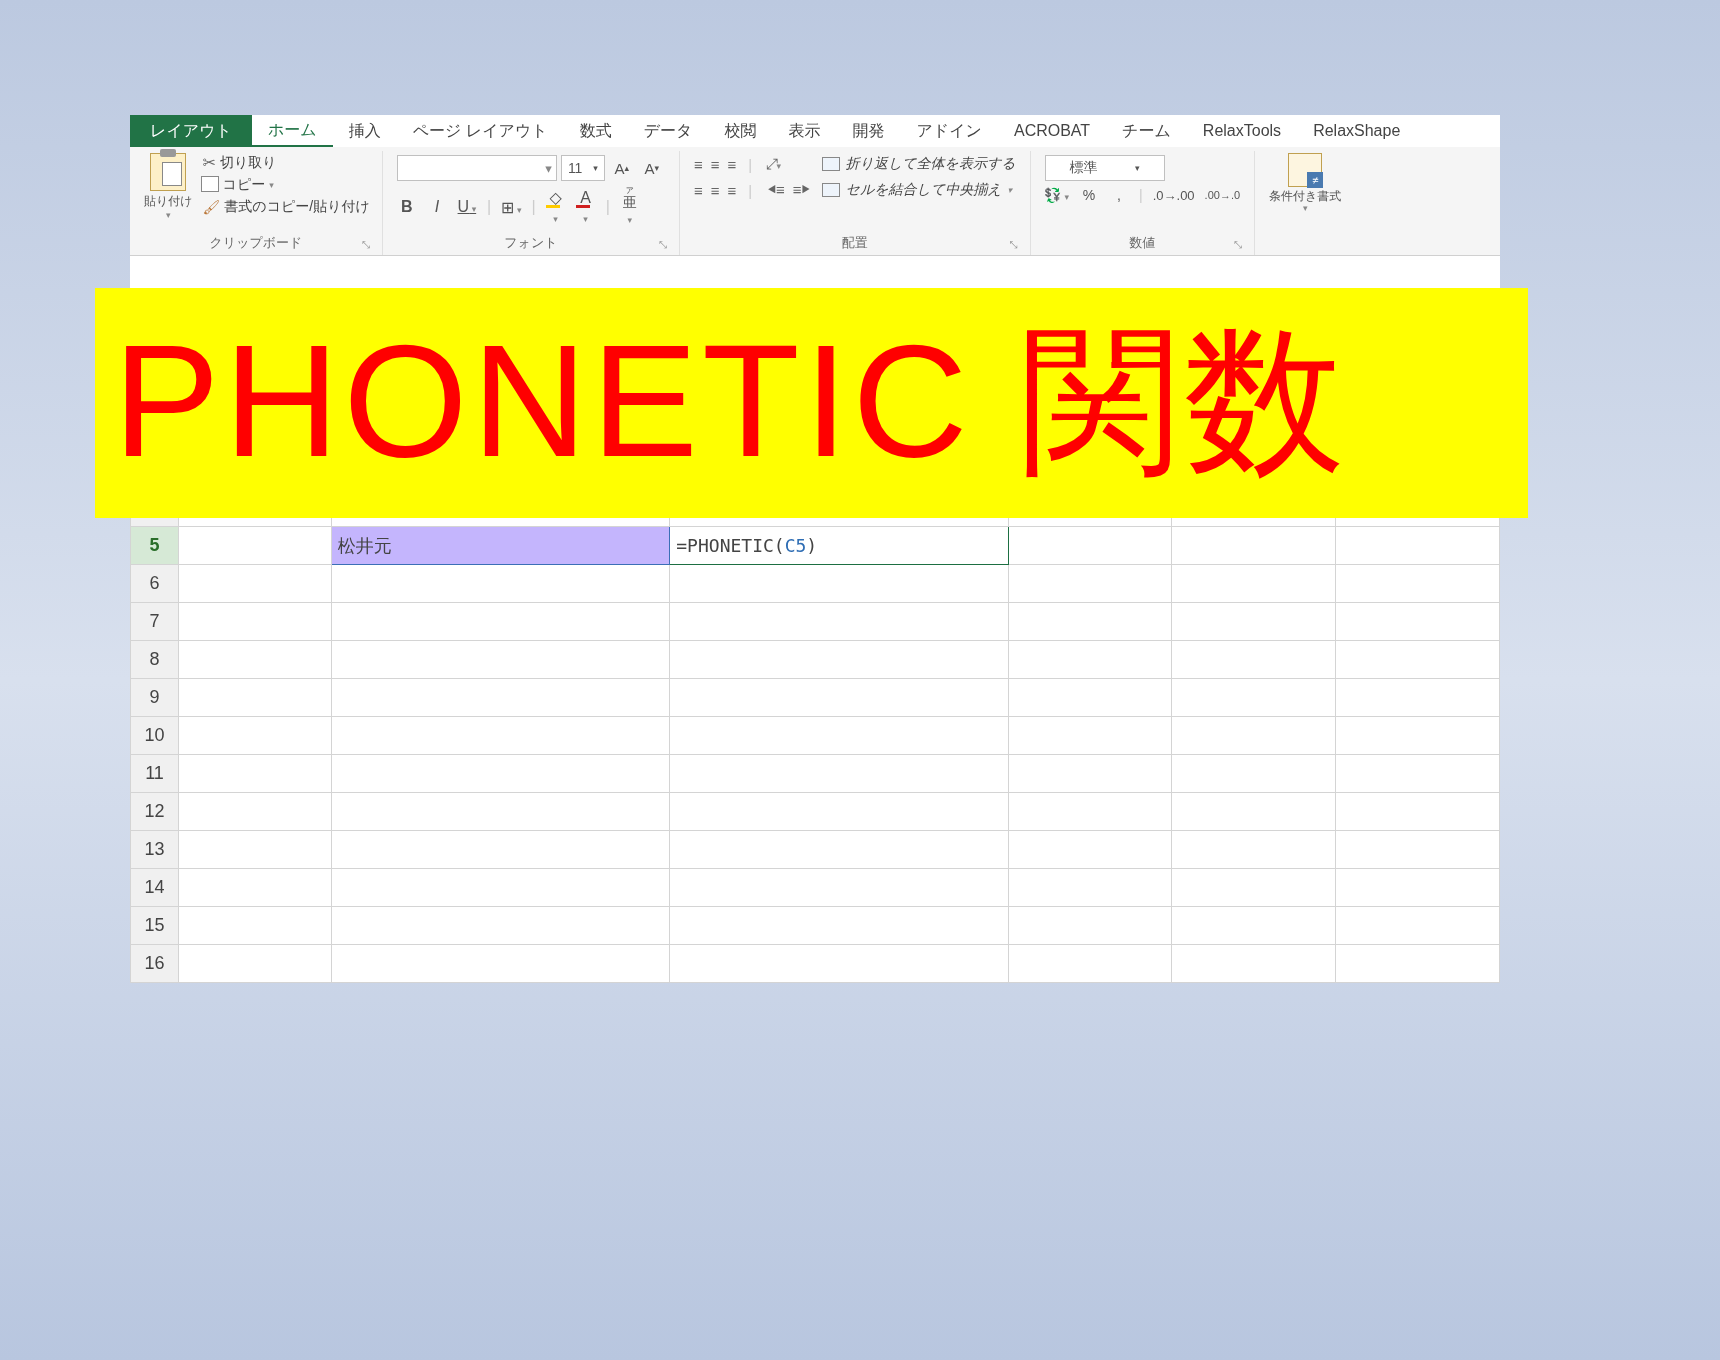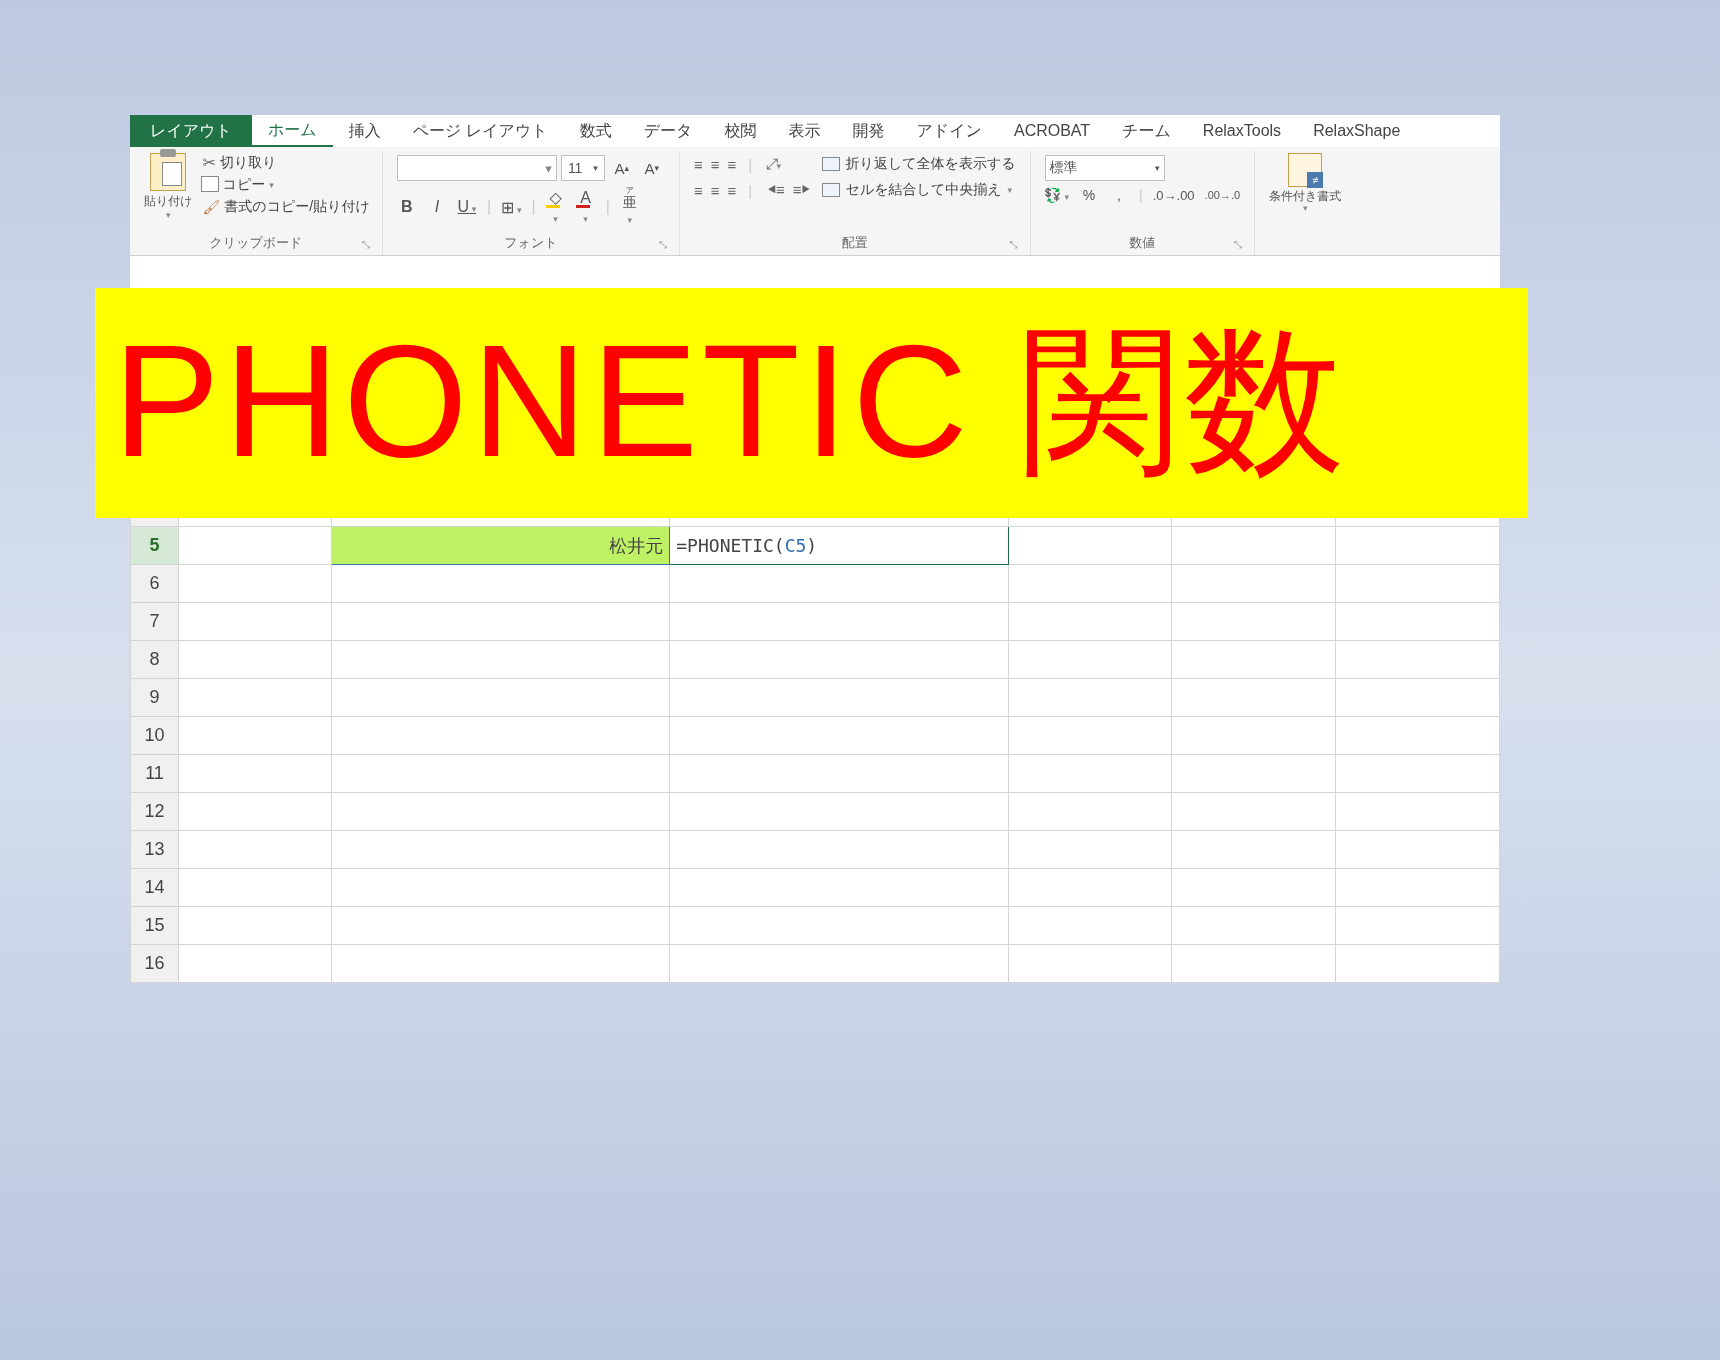--- a/index.html
+++ b/index.html
@@ -142,26 +142,26 @@
 .color-btn .ul { display:block; width:14px; height:3px; background:#d02020; margin-top:-2px;}
 .phonetic-guide {
   display:flex; flex-direction:column; align-items:center; font-size:10px; line-height:1;
 }
 .phonetic-guide .kana{font-size:8px;}
 .phonetic-guide .ji{font-size:14px;}
 
 .align-col { display: flex; flex-direction: column; gap: 8px; padding: 4px 6px;}
 .align-row { display:flex; gap:10px; align-items:center; font-size:15px; color:#666;}
 .align-btn { cursor:pointer; letter-spacing:-2px;}
-.wrap-merge { display:flex; flex-direction:column; gap:8px; padding: 4px 6px; font-size:14px; color:#444;}
+.wrap-merge { display:flex; flex-direction:column; gap:8px; padding: 4px 6px; font-size:14px; color:#444;font-style:italic;}
 .wm-row{display:flex;align-items:center;gap:6px;cursor:pointer; white-space:nowrap;}
 .wm-icon{display:inline-block;width:18px;height:14px;border:1px solid #888;background:#eef4fb;}
 
 .num-col{display:flex;flex-direction:column;gap:6px;padding:4px 6px;}
-.num-dd{width:120px;height:26px;border:1px solid #c0c0c0;background:#fff;display:flex;align-items:center;padding:0 4px;font-size:14px;color:#555;justify-content:space-between;}
+.num-dd{width:120px;height:26px;border:1px solid #c0c0c0;background:#fff;display:flex;align-items:center;padding:0 24px;font-size:14px;color:#555;justify-content:space-between;}
 .num-row2{display:flex;gap:10px;align-items:center;font-size:14px;color:#555;}
 
 .styles-col{display:flex;flex-direction:column;align-items:center;padding:2px 6px;}
 .cf-icon{width:34px;height:34px;background:#fdf5e0;border:1px solid #c0a050;position:relative;margin-bottom:2px;}
 .cf-icon::after{content:"≠";position:absolute;bottom:-2px;right:-2px;background:#4a7ab0;color:#fff;width:16px;height:16px;font-size:11px;display:flex;align-items:center;justify-content:center;}
 .styles-col small{font-size:12px;color:#555;text-align:center;line-height:1.2;}
 
 
 .banner {
   position: absolute;
@@ -203,23 +203,22 @@
   font-size: 17px;
 }
 .rowhead.active { background: #d6e9d6; color: #2a6e2a; font-weight: bold;}
 .col-b{width:140px;}
 .col-c{width:310px;}
 .col-d{width:310px;}
 .col-e{width:150px;}
 .col-f{width:150px;}
 .col-g{width:150px;}
 .cell-c5 {
-  background: #bef264;
+  background: #c4b5fd;
   border: 1.5px solid #3b6fb6 !important;
-  text-align: right;
 }
 .cell-d5 {
   border: 1.5px solid #1d6f42 !important;
   font-family: "MS Gothic", monospace;
   position: relative;
 }
 .formula-text { color: #444; }
 .formula-text .ref { color: #2e6db4; }
 </style>
 </head>

